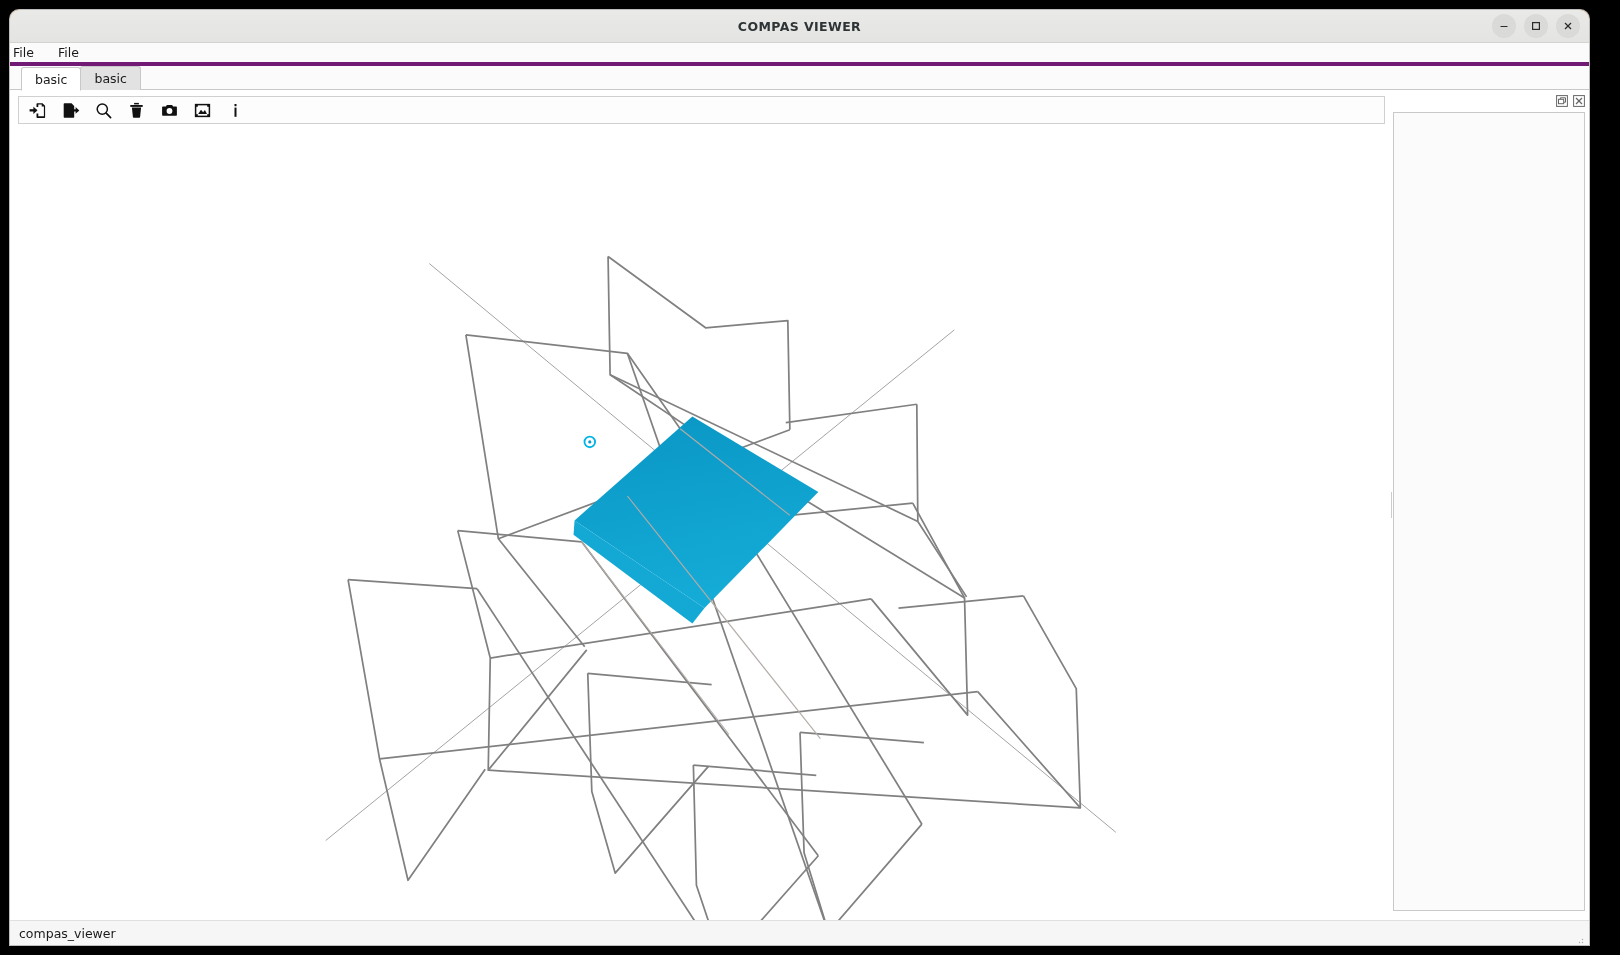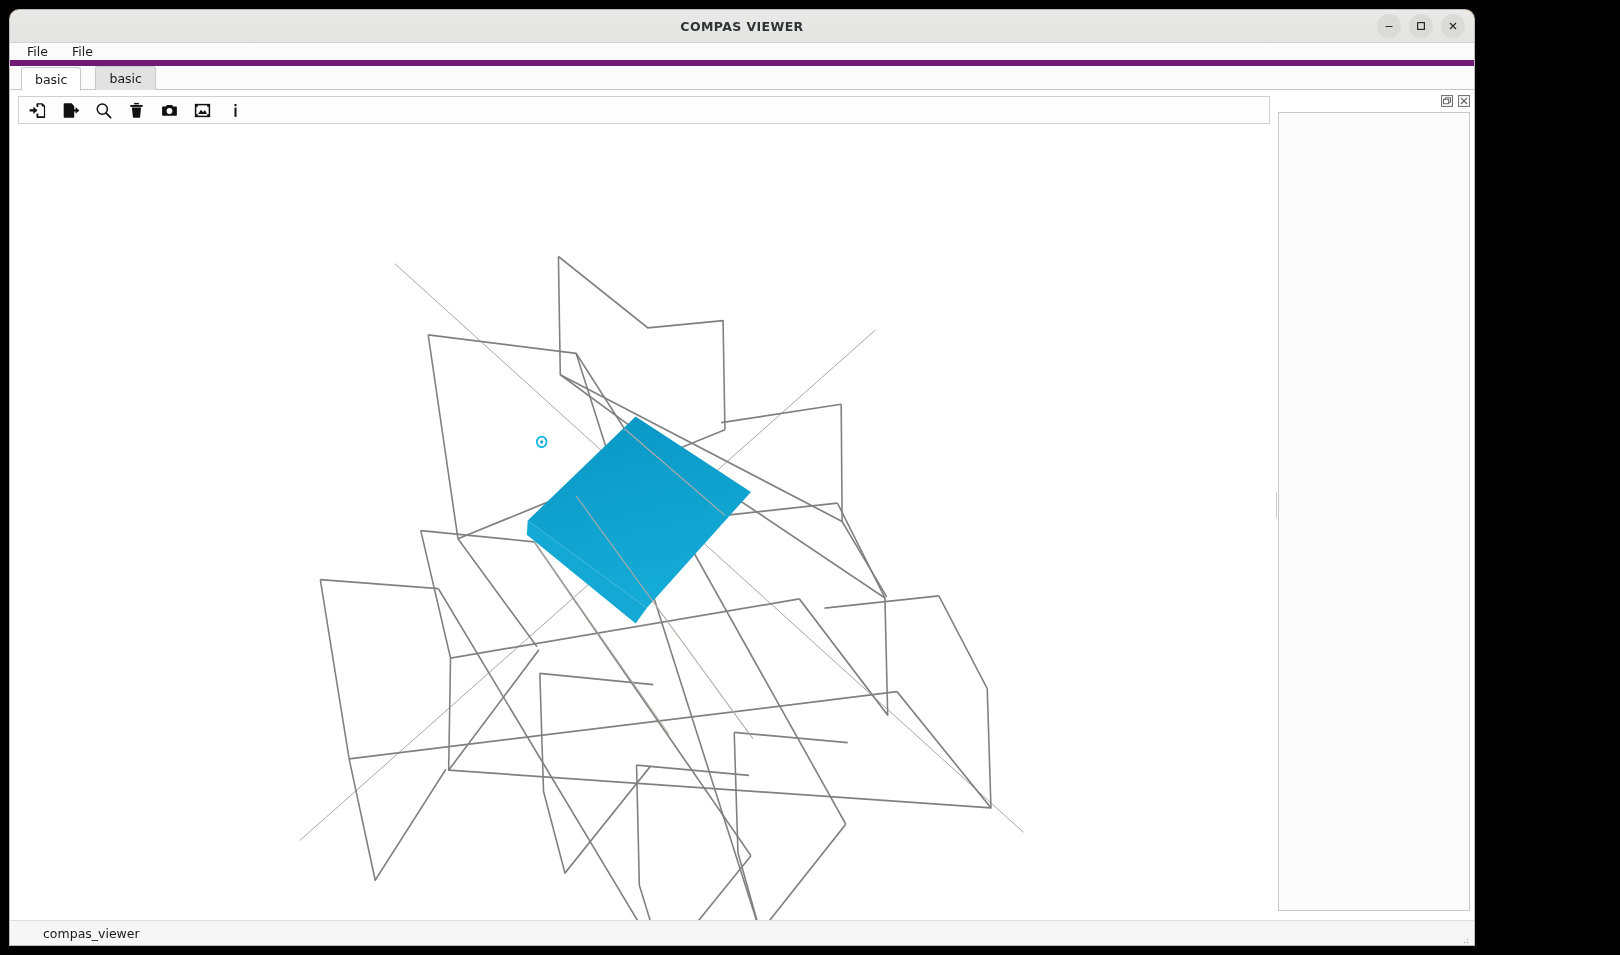--- a/index.html
+++ b/index.html
@@ -7,21 +7,21 @@
     width:1620px; height:955px;
     background:#000000;
     font-family:"DejaVu Sans", sans-serif;
     overflow:hidden;
   }
 
   
   .window {
     position:absolute;
     left:10px; top:10px;
-    width:1464px; height:935px;
+    width:1579px; height:935px;
     background:#fdba74;
     border-radius:9px 9px 0 0;
     overflow:hidden;
     display:flex;
     flex-direction:column;
     box-shadow:0 0 0 1px #bdbdbd;
   }
 
   
   .titlebar {
@@ -55,43 +55,41 @@
     display:flex; align-items:center; justify-content:center;
     color:#2b2b2b;
   }
   .winbtn svg { display:block; }
 
   
   .menubar {
     height:23px;
     flex:0 0 23px;
     background:#fbfbfb;
-    border-bottom:6px solid #701a75;
-    display:flex;
-    align-items:center;
-    padding-left:14px;
+    border-bottom:4px solid #701a75;
+    display:flex;
+    align-items:center;
     gap:18px;
   }
   .menu-item {
     font-size:12.5px;
     color:#1a1a1a;
     padding:1px 3px;
     cursor:default;
   }
 
   
   .tabbar {
     height:24px;
     flex:0 0 24px;
     background:#fbfbfb;
     display:flex;
     align-items:flex-end;
     padding-left:11px;
     position:relative;
-    gap:15px;
   }
   .tabbar::after {
     content:"";
     position:absolute;
     left:0; right:0; bottom:0;
     height:1px;
     background:#c8c8c8;
   }
   .tab {
     position:relative;
@@ -217,21 +215,20 @@
     background:#f6f6f6;
     border-top:1px solid #e0e0e0;
     display:flex;
     align-items:center;
     padding-left:9px;
     position:relative;
   }
   .status-text {
     font-size:12.5px;
     color:#1a1a1a;
-    margin-left:24px;
   }
   .grip {
     position:absolute;
     right:4px; bottom:3px;
     width:12px; height:12px;
   }
 </style>
 </head>
 <body>
 

